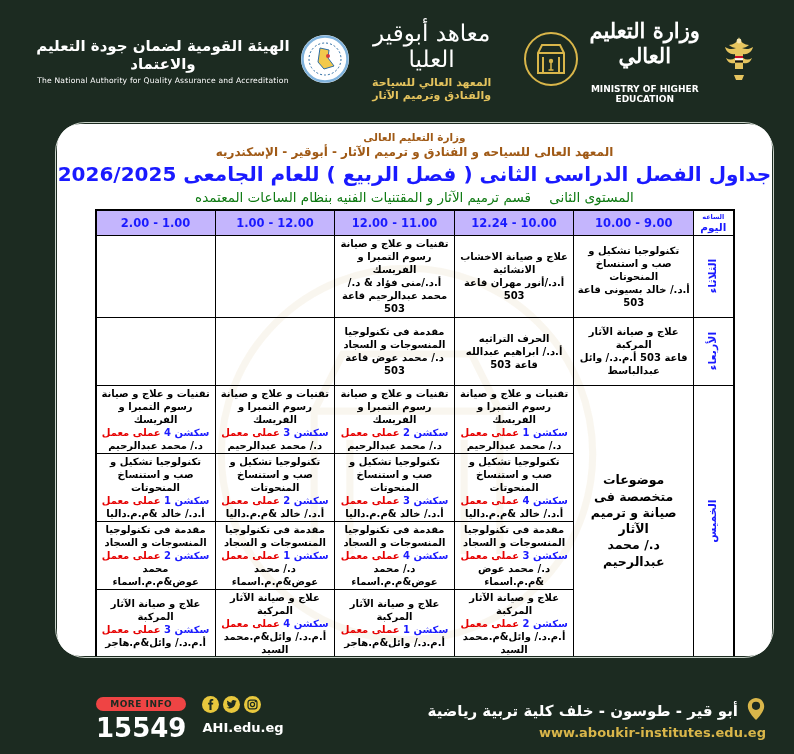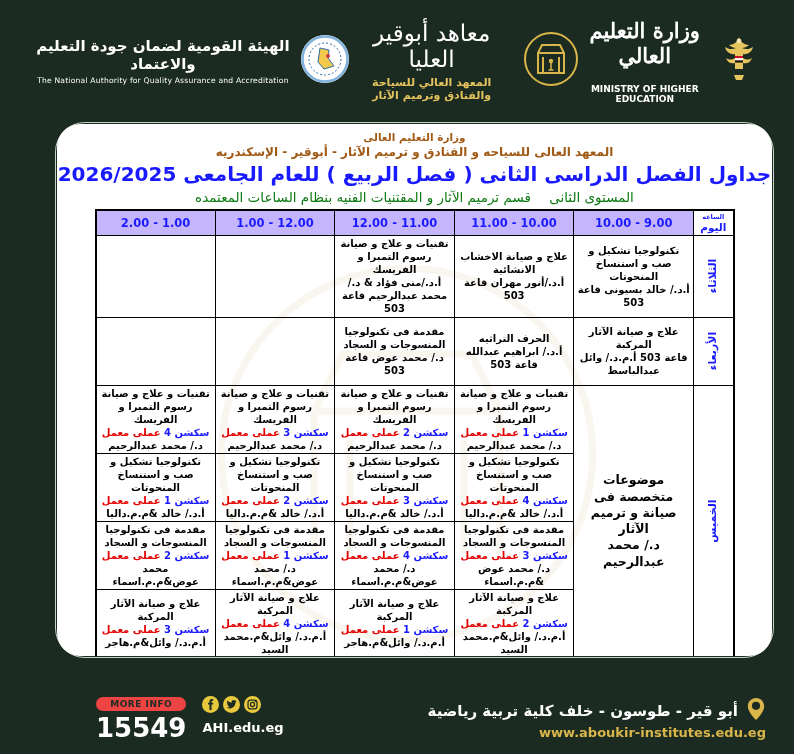--- a/index.html
+++ b/index.html
@@ -158,21 +158,21 @@
     </div>
 
     <table>
         <thead>
           <tr>
             <th class="corner">
               <div class="c-hour">الساعه</div>
               <div class="c-day">اليوم</div>
             </th>
             <th class="time">10.00 - 9.00</th>
-            <th class="time">11.00 - 10.00</th>
+            <th class="time">12.24 - 10.00</th>
             <th class="time">12.00 - 11.00</th>
             <th class="time">1.00 - 12.00</th>
             <th class="time">2.00 - 1.00</th>
           </tr>
         </thead>
         <tbody>
           <tr class="d0">
             <td class="day-td" rowspan="1">
               <div class="rot">الثلاثاء</div>
             </td>

